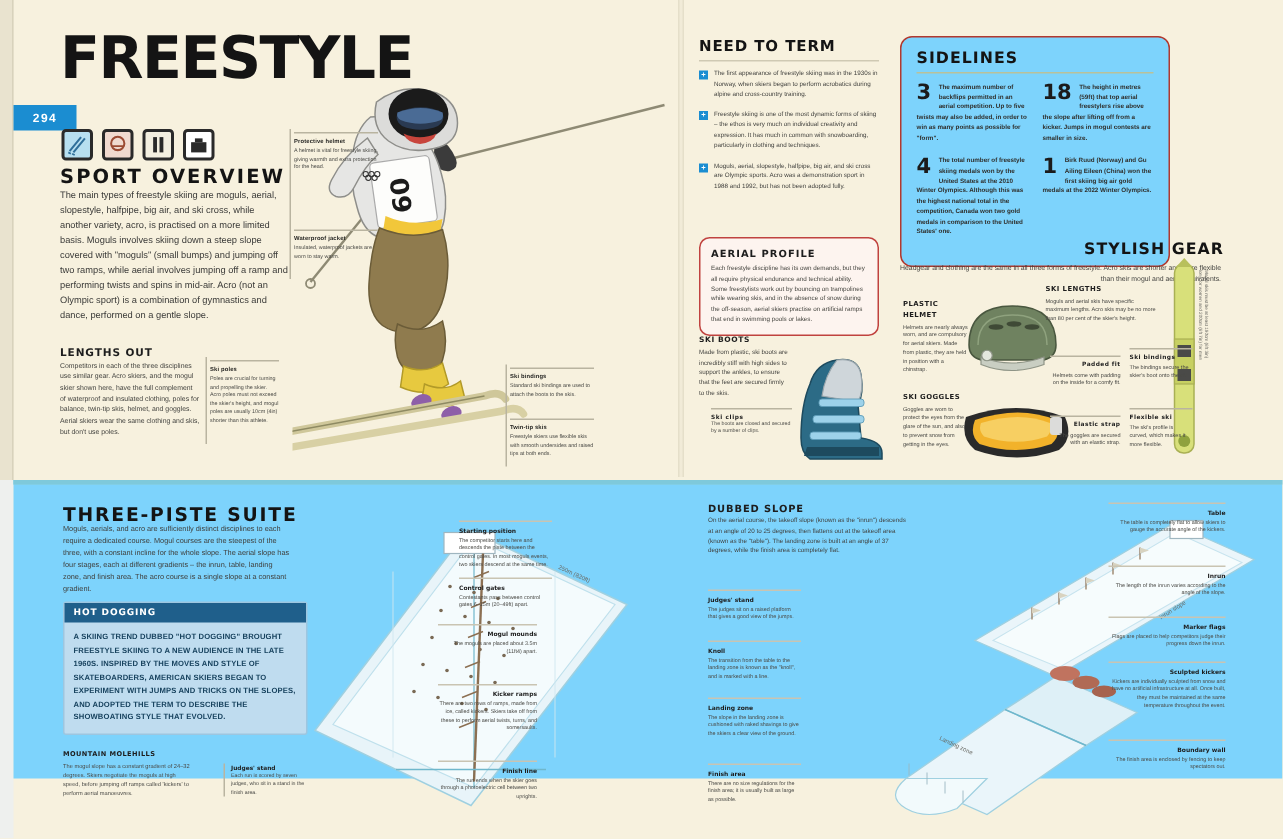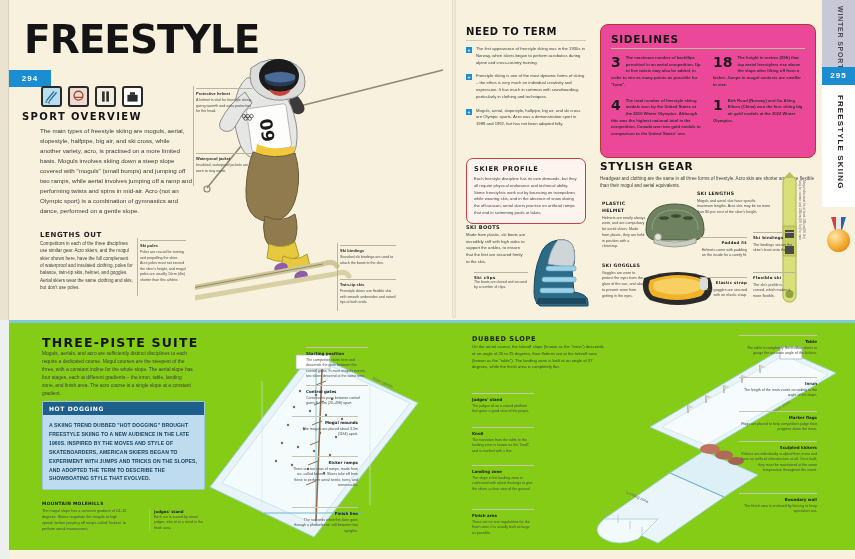--- a/index.html
+++ b/index.html
@@ -33,35 +33,35 @@
      background:linear-gradient(90deg,#d0423a 0 33%, #e8e8e8 33% 66%, #2f62a8 66% 100%);
      clip-path: polygon(0 0, 100% 0, 72% 100%, 28% 100%); }
   .sb-medal .disc { position:absolute; left:1px; top:12px; width:23px; height:23px; border-radius:50%;
      background:radial-gradient(circle at 35% 32%, #ffe9a8, #f0a427 60%, #c9761a 100%); }
 
   
   .ltab { position:absolute; left:9px; top:70px; width:42px; height:17px; background:#1b8dd1; color:#fff;
      font-size:8px; font-weight:bold; letter-spacing:1px; text-align:center; line-height:17px;}
 
   
-  .bigtitle { position:absolute; left:24px; top:22px; font-size:39px; line-height:.9; font-weight:bold;
+  .bigtitle { position:absolute; left:40px; top:22px; font-size:39px; line-height:.9; font-weight:bold;
      letter-spacing:-1px; color:#141414; font-family:"DejaVu Sans", sans-serif;}
   .bigtitle .l2 { display:block; }
 
   .icon-row { position:absolute; left:41px; top:86px; display:flex; gap:6px; }
   .sicon { width:21px; height:21px; border-radius:3px; border:2px solid #2a2a2a; background:#fff;
      position:relative; overflow:hidden; }
   .sicon.i1 { background:#b7dff0; }
   .sicon.i2 { background:#f0d9cf; }
   .sicon.i3 { background:#f3efe0; }
   .sicon.i4 { background:#ffffff; }
   .sicon svg { position:absolute; inset:0; }
 
   .sec-h { font-family:"DejaVu Sans", sans-serif; font-weight:bold; letter-spacing:1.4px; color:#141414; }
-  h2.sport-ov { position:absolute; left:22px; top:111px; font-size:10px; }
+  h2.sport-ov { position:absolute; left:40px; top:111px; font-size:13px; }
   .overview-txt { position:absolute; left:40px; top:126px; width:152px; font-size:6.2px; line-height:1.62;
      color:#3a3a38; }
 
   h3.kitted { position:absolute; left:40px; top:231px; font-size:7px; letter-spacing:.6px; font-weight:bold;
      font-family:"DejaVu Sans", sans-serif; color:#1d1d1d;}
   .kitted-txt { position:absolute; left:40px; top:240px; width:93px; font-size:4.6px; line-height:1.6; color:#43433f;}
 
   
   .callout { position:absolute; font-size:3.6px; line-height:1.55; color:#4a4a46; width:56px;
      border-top:0.6px solid #b9b4a0; padding-top:2px; }
@@ -81,50 +81,50 @@
      text-align:center; font-weight:bold;}
   .fact p { font-size:4.2px; line-height:1.62; color:#3f3f3c; }
 
   
   .profile { position:absolute; left:466px; top:158px; width:120px; background:#fdf4ef;
      border:1.2px solid #c0423f; border-radius:7px; padding:6px 7px; }
   .profile h3 { font-size:6.6px; letter-spacing:.7px; font-family:"DejaVu Sans",sans-serif; color:#1d1d1d; margin-bottom:3px;}
   .profile p { font-size:4.2px; line-height:1.62; color:#45453f; }
 
   
-  .sidelines { position:absolute; left:600px; top:24px; width:216px; background:#ec4899;
+  .sidelines { position:absolute; left:600px; top:24px; width:180px; background:#7dd3fc;
      border:1.3px solid #b1392f; border-radius:8px; padding:8px 10px 10px; }
   .sidelines h2 { font-size:10.5px; letter-spacing:.7px; font-family:"DejaVu Sans",sans-serif; color:#141414; }
   .sidelines .rule { height:1px; background:#b9c19a; margin:3px 0 6px; }
   .sl-cols { display:flex; gap:10px; }
   .sl-col { flex:1; }
   .sl-item { margin-bottom:9px; }
   .sl-num { font-size:14px; font-weight:bold; color:#1b1b1b; font-family:"DejaVu Sans",sans-serif;
      float:left; margin-right:5px; line-height:1; }
   .sl-item p { font-size:4.2px; line-height:1.6; color:#2f2f2c; font-weight:bold; }
 
   
-  .gear { position:absolute; left:600px; top:160px; width:216px; }
+  .gear { position:absolute; left:600px; top:160px; width:216px;text-align:right; }
   .gear h2 { font-size:10.5px; letter-spacing:.7px; font-family:"DejaVu Sans",sans-serif; color:#141414; }
   .gear > p.lead { font-size:4.6px; line-height:1.6; color:#3f3f3c; margin-top:3px; width:214px;}
   .gl { position:absolute; font-size:3.7px; line-height:1.55; color:#4a4a46; }
   .gl b { display:block; font-size:4.6px; color:#1d1d1d; letter-spacing:.3px; margin-bottom:1.5px;
      font-family:"DejaVu Sans",sans-serif;}
   .gl.small b { font-size:3.9px; }
 
   
   .boots { position:absolute; left:466px; top:224px; width:120px; }
   .boots b { display:block; font-size:5px; letter-spacing:.4px; color:#1d1d1d; font-family:"DejaVu Sans",sans-serif;}
   .boots p { font-size:4.2px; line-height:1.6; color:#43433f; width:60px; margin-top:2px;}
   .boots .clip { position:absolute; left:8px; top:48px; width:54px; border-top:.6px solid #b9b4a0; padding-top:2px;}
   .boots .clip b { font-size:3.9px; }
   .boots .clip span { font-size:3.5px; line-height:1.5; color:#4a4a46; display:block;}
 
   
-  .bottom { position:absolute; left:9px; top:320px; width:846px; height:230px; background:#84cc16;
+  .bottom { position:absolute; left:9px; top:320px; width:846px; height:199px; background:#7dd3fc;
      border-top:3px solid #8fd3e0; }
   .bstrip { position:absolute; left:0; top:-3px; width:846px; height:3px; background:#7ec9db;}
   h2.tps { position:absolute; left:33px; top:12px; font-size:12.5px; letter-spacing:1.2px;
      font-family:"DejaVu Sans",sans-serif; color:#141414;}
   .tps-txt { position:absolute; left:33px; top:27px; width:152px; font-size:4.9px; line-height:1.65; color:#3f3f3c;}
 
   .hotdog { position:absolute; left:33px; top:78px; width:163px; background:#bfdcef;
      border:1px solid #9dc6e0; border-radius:2px; }
   .hotdog .hd-h { background:#1f5f8b; color:#fff; font-size:6px; font-weight:bold; letter-spacing:.6px;
      padding:3px 6px; font-family:"DejaVu Sans",sans-serif;}
@@ -148,35 +148,20 @@
 </style>
 </head>
 <body>
 
 <div class="page">
 
   <div class="edge-left"></div>
   <div class="edge-left-bottom"></div>
   <div class="gutter"></div>
 
-  <div class="sidebar">
-    <div class="sb-winter">
-      <span>WINTER SPORTS</span>
-    </div>
-    <div class="sb-page">295</div>
-    <div class="sb-title">
-      <span>FREESTYLE SKIING</span>
-    </div>
-    <div class="sb-rest">
-      <div class="sb-medal">
-        <div class="ribbon"></div>
-        <div class="disc"></div>
-      </div>
-    </div>
-  </div>
 
   <div class="ltab">294</div>
 
   <div class="bigtitle">
     <span>FREESTYLE</span>
   </div>
 
   <div class="icon-row">
     <div class="sicon i1">
       <svg viewBox="0 0 20 20">
@@ -297,21 +282,21 @@
       <div class="bullet"></div>
       <p>Freestyle skiing is one of the most dynamic forms of skiing – the ethos is very much on individual creativity and expression. It has much in common with snowboarding, particularly in clothing and techniques.</p>
     </div>
     <div class="fact">
       <div class="bullet"></div>
       <p>Moguls, aerial, slopestyle, halfpipe, big air, and ski cross are Olympic sports. Acro was a demonstration sport in 1988 and 1992, but has not been adopted fully.</p>
     </div>
   </div>
 
   <div class="profile">
-    <h3>SKIER PROFILE</h3>
+    <h3>AERIAL PROFILE</h3>
     <p>Each freestyle discipline has its own demands, but they all require physical endurance and technical ability. Some freestylists work out by bouncing on trampolines while wearing skis, and in the absence of snow during the off-season, aerial skiers practise on artificial ramps that end in swimming pools or lakes.</p>
   </div>
 
   <div class="sidelines">
     <h2>SIDELINES</h2>
     <div class="rule"></div>
     <div class="sl-cols">
       <div class="sl-col">
         <div class="sl-item">
           <span class="sl-num">3</span>

